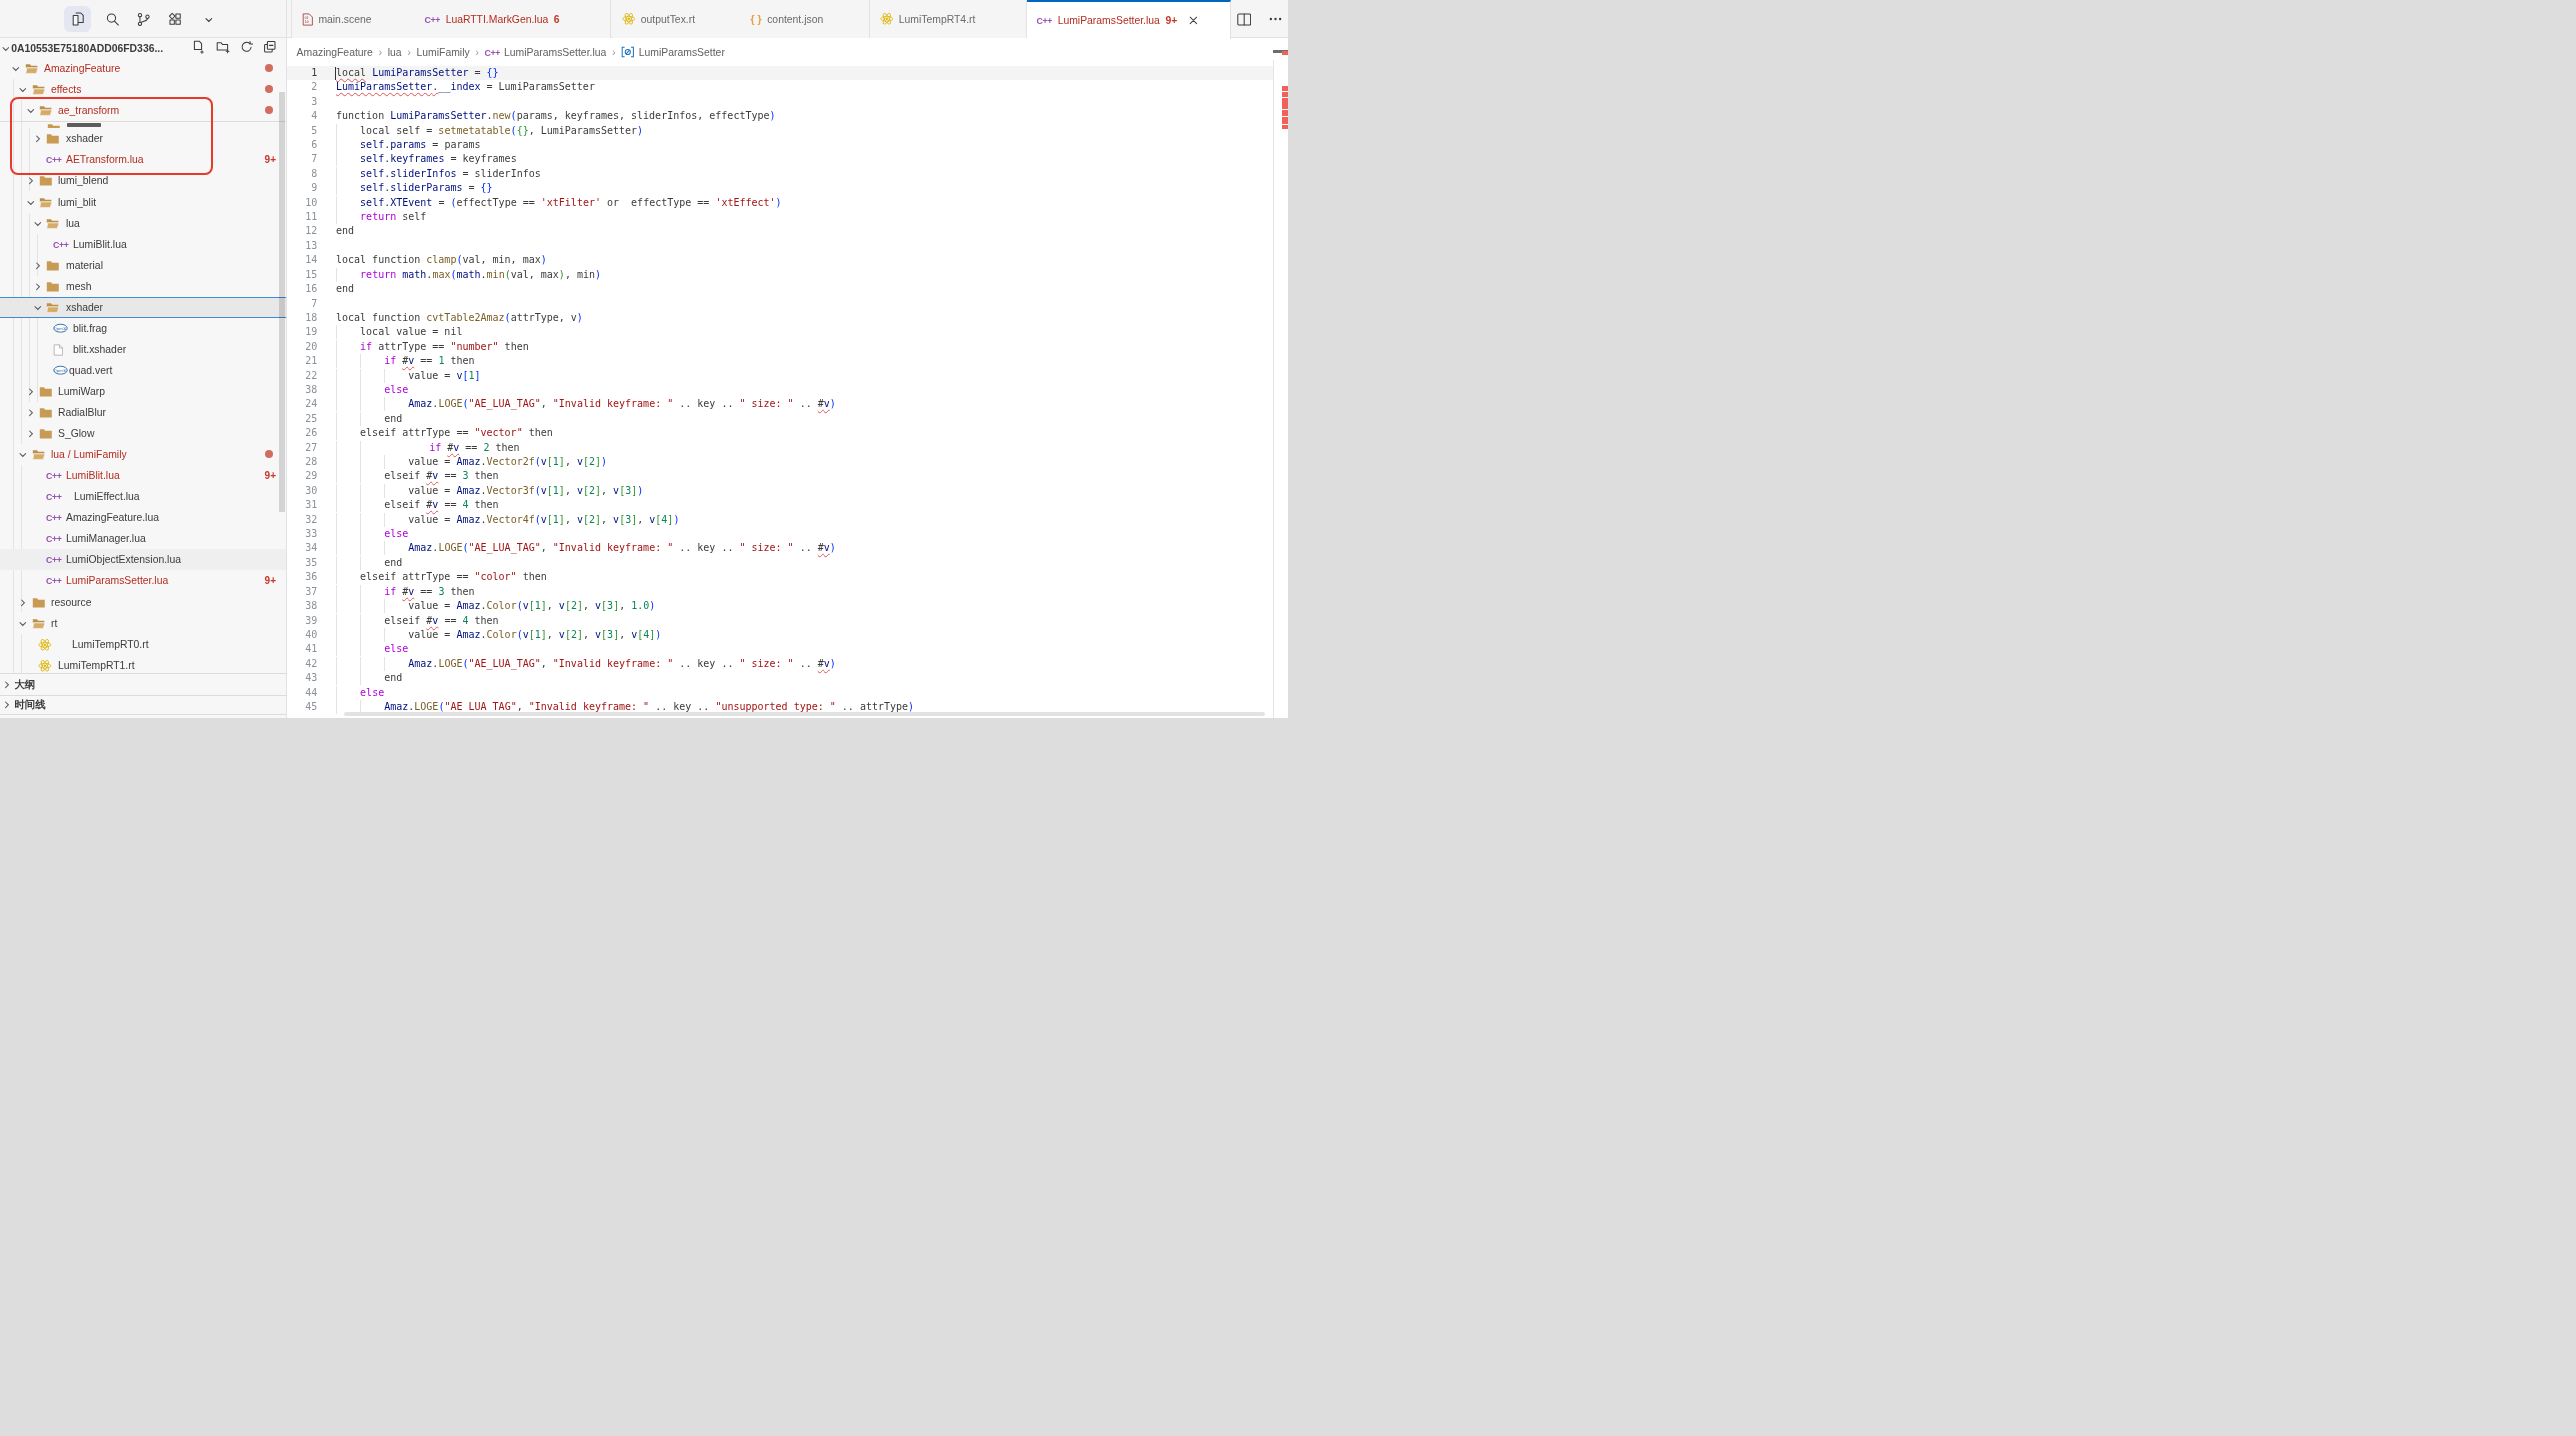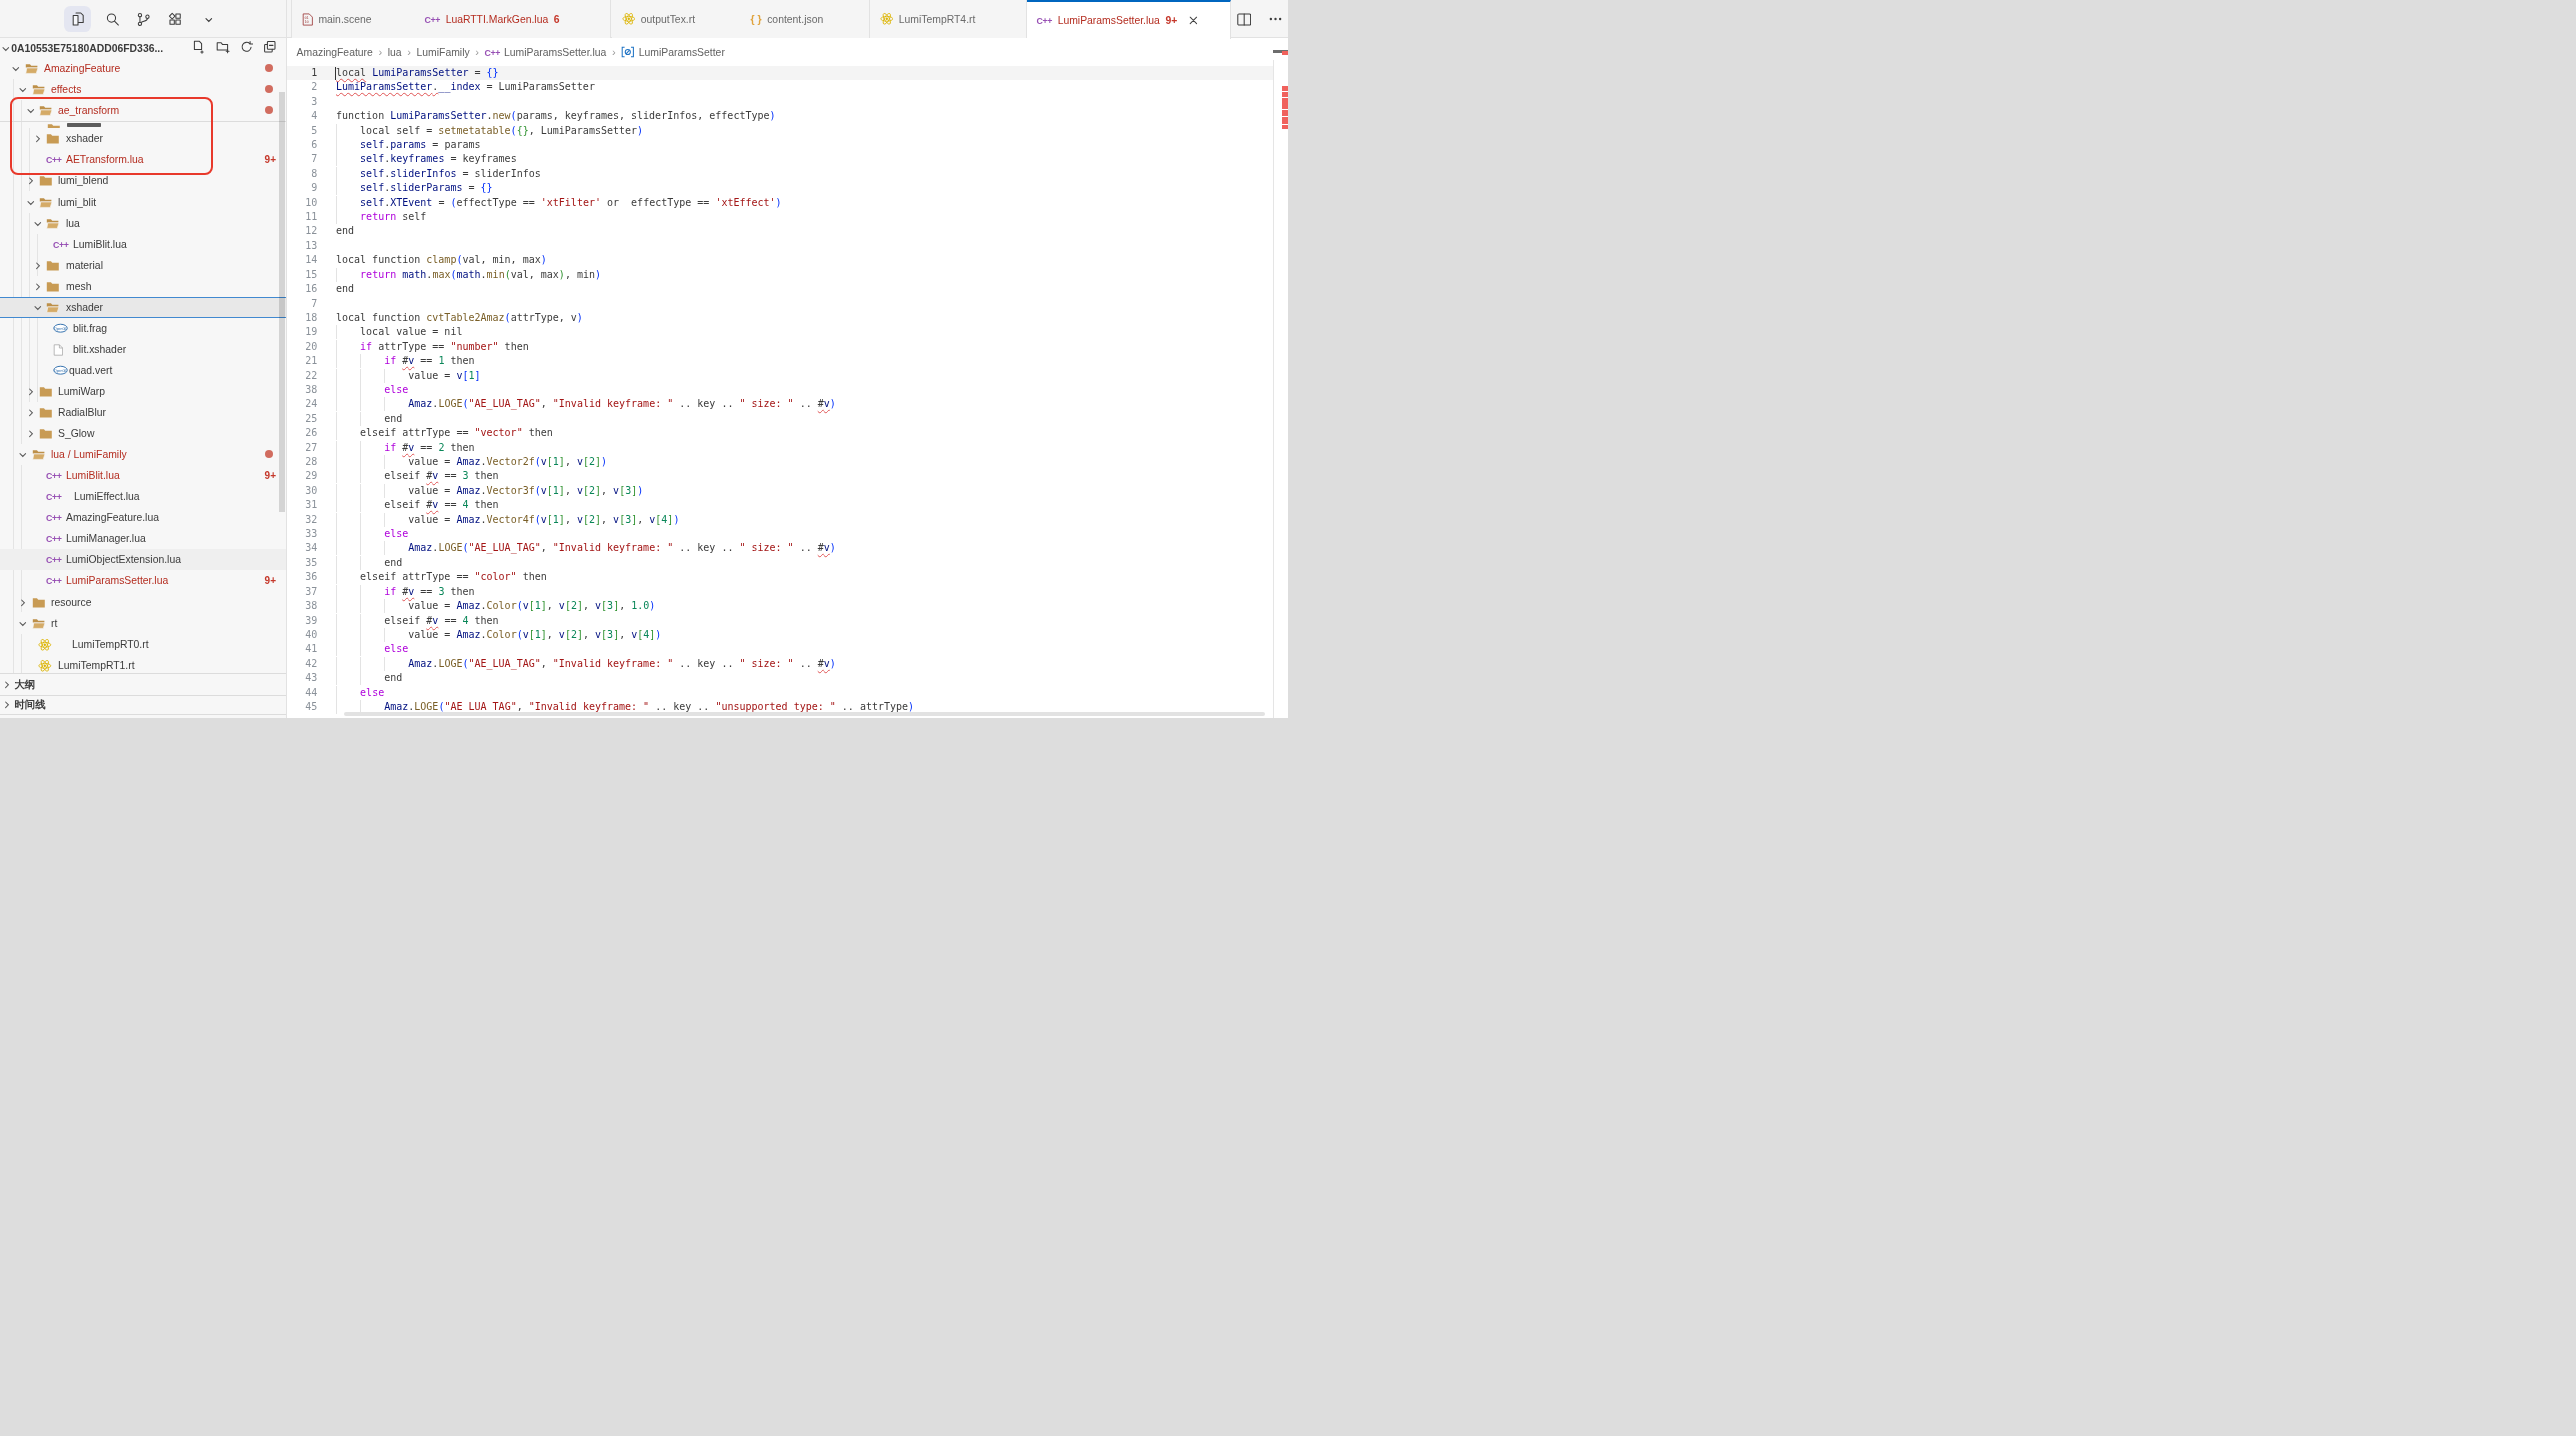--- a/index.html
+++ b/index.html
@@ -686,21 +686,21 @@
       <div class="lnum" style="top: 346px;">25</div>
       <div class="iguide" style="left: 49px; top: 346px;"></div>
       <div class="iguide" style="left: 73px; top: 346px;"></div>
       <div class="cline" style="top: 346px;"><span class="tk-p">        end</span></div>
       <div class="lnum" style="top: 360px;">26</div>
       <div class="iguide" style="left: 49px; top: 360px;"></div>
       <div class="cline" style="top: 360px;"><span class="tk-p">    elseif attrType == </span><span class="tk-s">"vector"</span><span class="tk-p"> then</span></div>
       <div class="lnum" style="top: 375px;">27</div>
       <div class="iguide" style="left: 49px; top: 375px;"></div>
       <div class="iguide" style="left: 73px; top: 375px;"></div>
-      <div class="cline" style="top: 375px;"><span class="tk-p">        </span><span class="tk-k">if</span><span class="tk-p"> </span><span class="tk-p sq">#</span><span class="tk-v sq">v</span><span class="tk-p"> == </span><span class="tk-n">2</span><span class="tk-p"> then</span></div>
+      <div class="cline" style="top: 375px; margin-left: 45px;"><span class="tk-p">        </span><span class="tk-k">if</span><span class="tk-p"> </span><span class="tk-p sq">#</span><span class="tk-v sq">v</span><span class="tk-p"> == </span><span class="tk-n">2</span><span class="tk-p"> then</span></div>
       <div class="lnum" style="top: 389px;">28</div>
       <div class="iguide" style="left: 49px; top: 389px;"></div>
       <div class="iguide" style="left: 73px; top: 389px;"></div>
       <div class="iguide" style="left: 97px; top: 389px;"></div>
       <div class="cline" style="top: 389px;"><span class="tk-p">            value = </span><span class="tk-v">Amaz</span><span class="tk-p">.</span><span class="tk-f">Vector2f</span><span class="tk-b1">(</span><span class="tk-v">v</span><span class="tk-b2">[</span><span class="tk-n">1</span><span class="tk-b2">]</span><span class="tk-p">, </span><span class="tk-v">v</span><span class="tk-b2">[</span><span class="tk-n">2</span><span class="tk-b2">]</span><span class="tk-b1">)</span></div>
       <div class="lnum" style="top: 403px;">29</div>
       <div class="iguide" style="left: 49px; top: 403px;"></div>
       <div class="iguide" style="left: 73px; top: 403px;"></div>
       <div class="cline" style="top: 403px;"><span class="tk-p">        elseif </span><span class="tk-p sq">#</span><span class="tk-v sq">v</span><span class="tk-p"> == </span><span class="tk-n">3</span><span class="tk-p"> then</span></div>
       <div class="lnum" style="top: 418px;">30</div>

